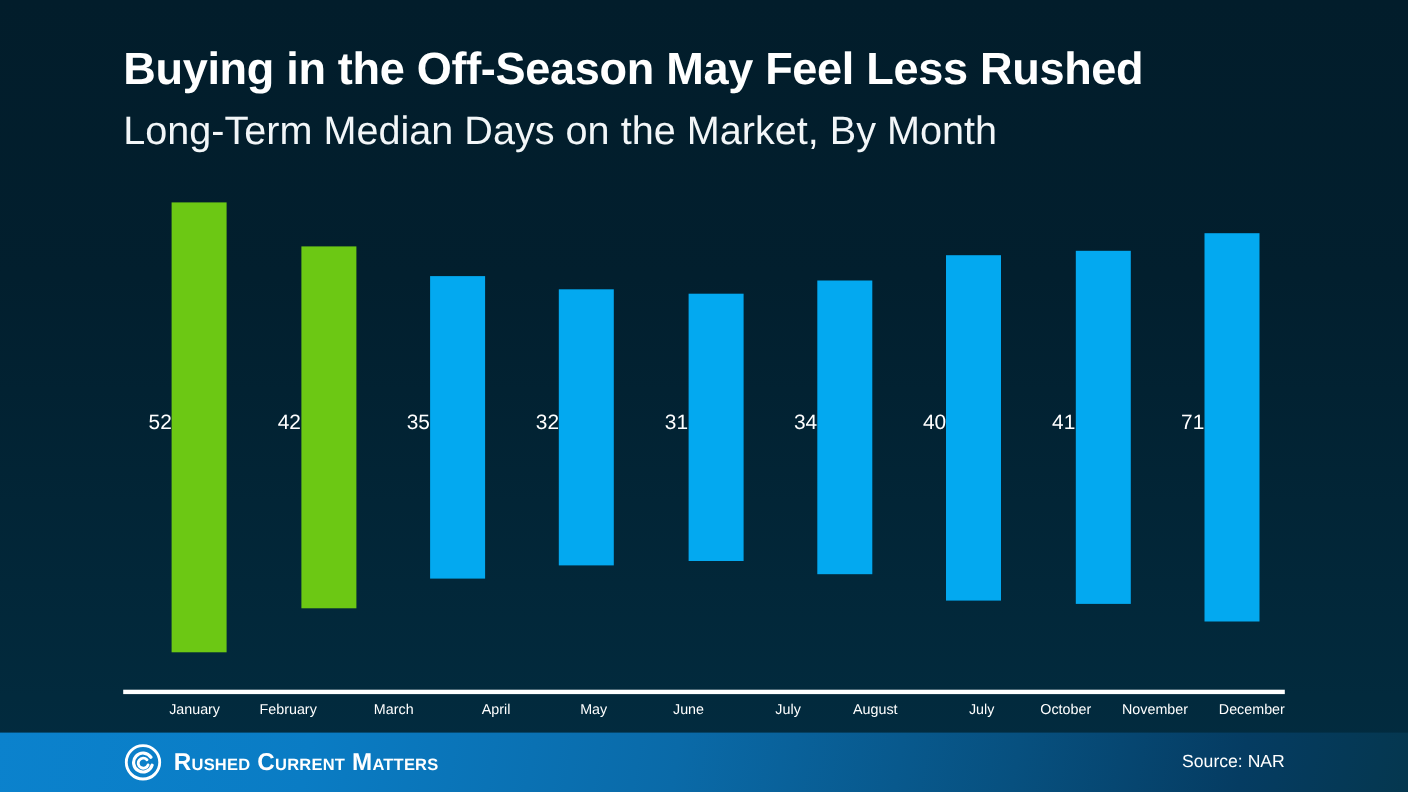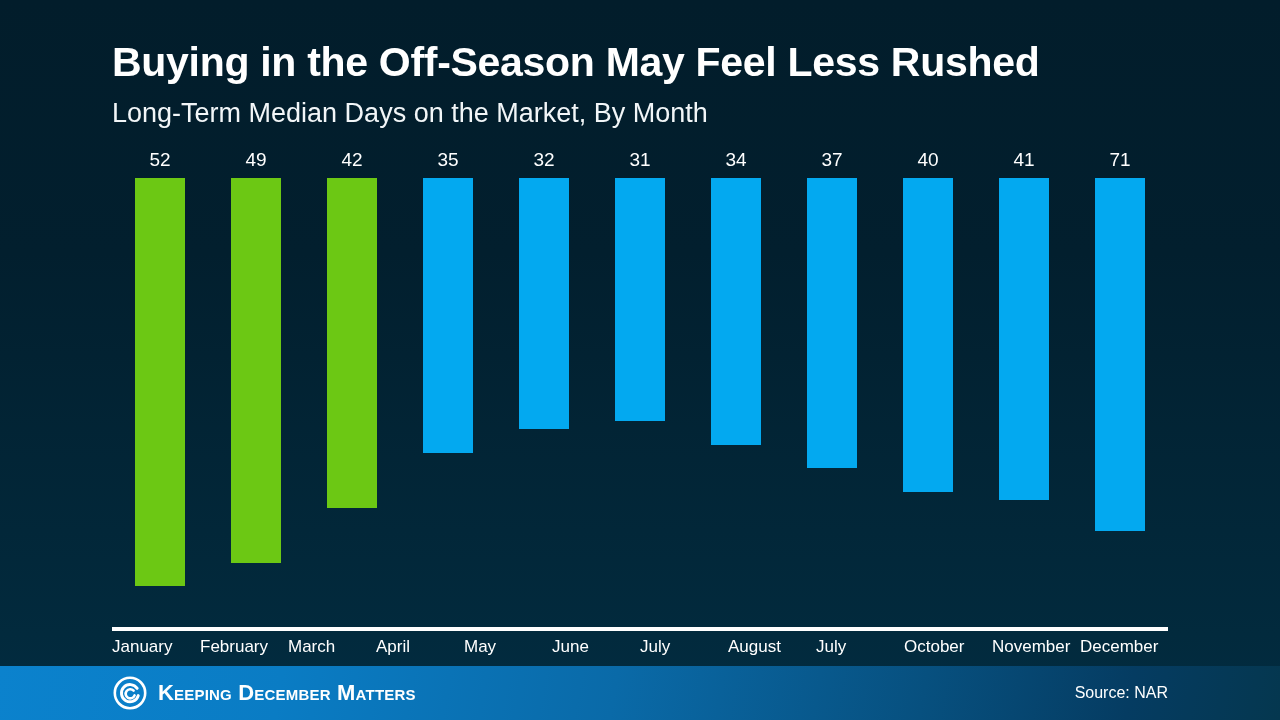--- a/index.html
+++ b/index.html
@@ -38,21 +38,21 @@
     font-size: 41px;
     font-weight: bold;
     color: #ffffff;
     letter-spacing: -0.3px;
     line-height: 1.12;
     white-space: nowrap;
   }
 
   #chart-subtitle {
     margin-top: 12px;
-    font-size: 27px;
+    font-size: 36px;
     font-weight: normal;
     color: #f2f6f8;
     line-height: 1.15;
     white-space: nowrap;
   }
 
   
   #plot {
     position: absolute;
     left: 112px;
@@ -78,22 +78,22 @@
     height: 477px;
     display: flex;
     align-items: flex-end;
   }
 
   .bar-slot {
     flex: 1 1 0;
     height: 100%;
     position: relative;
     display: flex;
-    flex-direction: column;
-    justify-content: flex-start;
+    flex-direction: row;
+    justify-content: center;
     align-items: center;
   }
 
   .bar-value {
     font-size: 19px;
     color: #ffffff;
     line-height: 1;
     margin-bottom: 9px;
     white-space: nowrap;
   }
@@ -111,22 +111,22 @@
   #x-labels {
     position: absolute;
     left: 112px;
     top: 637px;
     width: 1056px;
     display: flex;
   }
 
   .x-label {
     flex: 1 1 0;
-    text-align: left;
-    font-size: 17px;
+    text-align: right;
+    font-size: 13px;
     color: #ffffff;
     white-space: nowrap;
   }
 
   
   #footer {
     position: absolute;
     left: 0;
     bottom: 0;
     width: 1280px;
@@ -177,46 +177,38 @@
     <div id="chart-subtitle">Long-Term Median Days on the Market, By Month</div>
   </div>
 
   <div id="plot">
     <div id="bars">
         <div class="bar-slot">
           <div class="bar-value">52</div>
           <div class="bar-rect highlight" style="height: 408.2px; background: rgb(108, 200, 20);"></div>
         </div>
         <div class="bar-slot">
-          <div class="bar-value">49</div>
-          <div class="bar-rect highlight" style="height: 384.65px; background: rgb(108, 200, 20);"></div>
-        </div>
-        <div class="bar-slot">
           <div class="bar-value">42</div>
           <div class="bar-rect highlight" style="height: 329.7px; background: rgb(108, 200, 20);"></div>
         </div>
         <div class="bar-slot">
           <div class="bar-value">35</div>
           <div class="bar-rect" style="height: 274.75px; background: rgb(3, 169, 240);"></div>
         </div>
         <div class="bar-slot">
           <div class="bar-value">32</div>
           <div class="bar-rect" style="height: 251.2px; background: rgb(3, 169, 240);"></div>
         </div>
         <div class="bar-slot">
           <div class="bar-value">31</div>
           <div class="bar-rect" style="height: 243.35px; background: rgb(3, 169, 240);"></div>
         </div>
         <div class="bar-slot">
           <div class="bar-value">34</div>
           <div class="bar-rect" style="height: 266.9px; background: rgb(3, 169, 240);"></div>
-        </div>
-        <div class="bar-slot">
-          <div class="bar-value">37</div>
-          <div class="bar-rect" style="height: 290.45px; background: rgb(3, 169, 240);"></div>
         </div>
         <div class="bar-slot">
           <div class="bar-value">40</div>
           <div class="bar-rect" style="height: 314px; background: rgb(3, 169, 240);"></div>
         </div>
         <div class="bar-slot">
           <div class="bar-value">41</div>
           <div class="bar-rect" style="height: 321.85px; background: rgb(3, 169, 240);"></div>
         </div>
         <div class="bar-slot">
@@ -244,18 +236,18 @@
 
   <div id="footer">
     <div id="brand">
       <span id="brand-logo">
         <svg viewBox="0 0 34 34" width="34" height="34" aria-hidden="true">
           <circle cx="17" cy="17" r="15.2" fill="none" stroke="#ffffff" stroke-width="2.6"></circle>
           <path d="M24.2 12.4 A8.6 8.6 0 1 0 25.3 19.6" fill="none" stroke="#ffffff" stroke-width="2.9" stroke-linecap="round"></path>
           <path d="M20.6 14.6 A4.6 4.6 0 1 0 21.6 19.4" fill="none" stroke="#ffffff" stroke-width="2.6" stroke-linecap="round"></path>
         </svg>
       </span>
-      <span id="brand-name">Keeping December Matters</span>
+      <span id="brand-name">Rushed Current Matters</span>
     </div>
     <div id="source">Source: NAR</div>
   </div>
 
 </div>
 
 </body></html>

